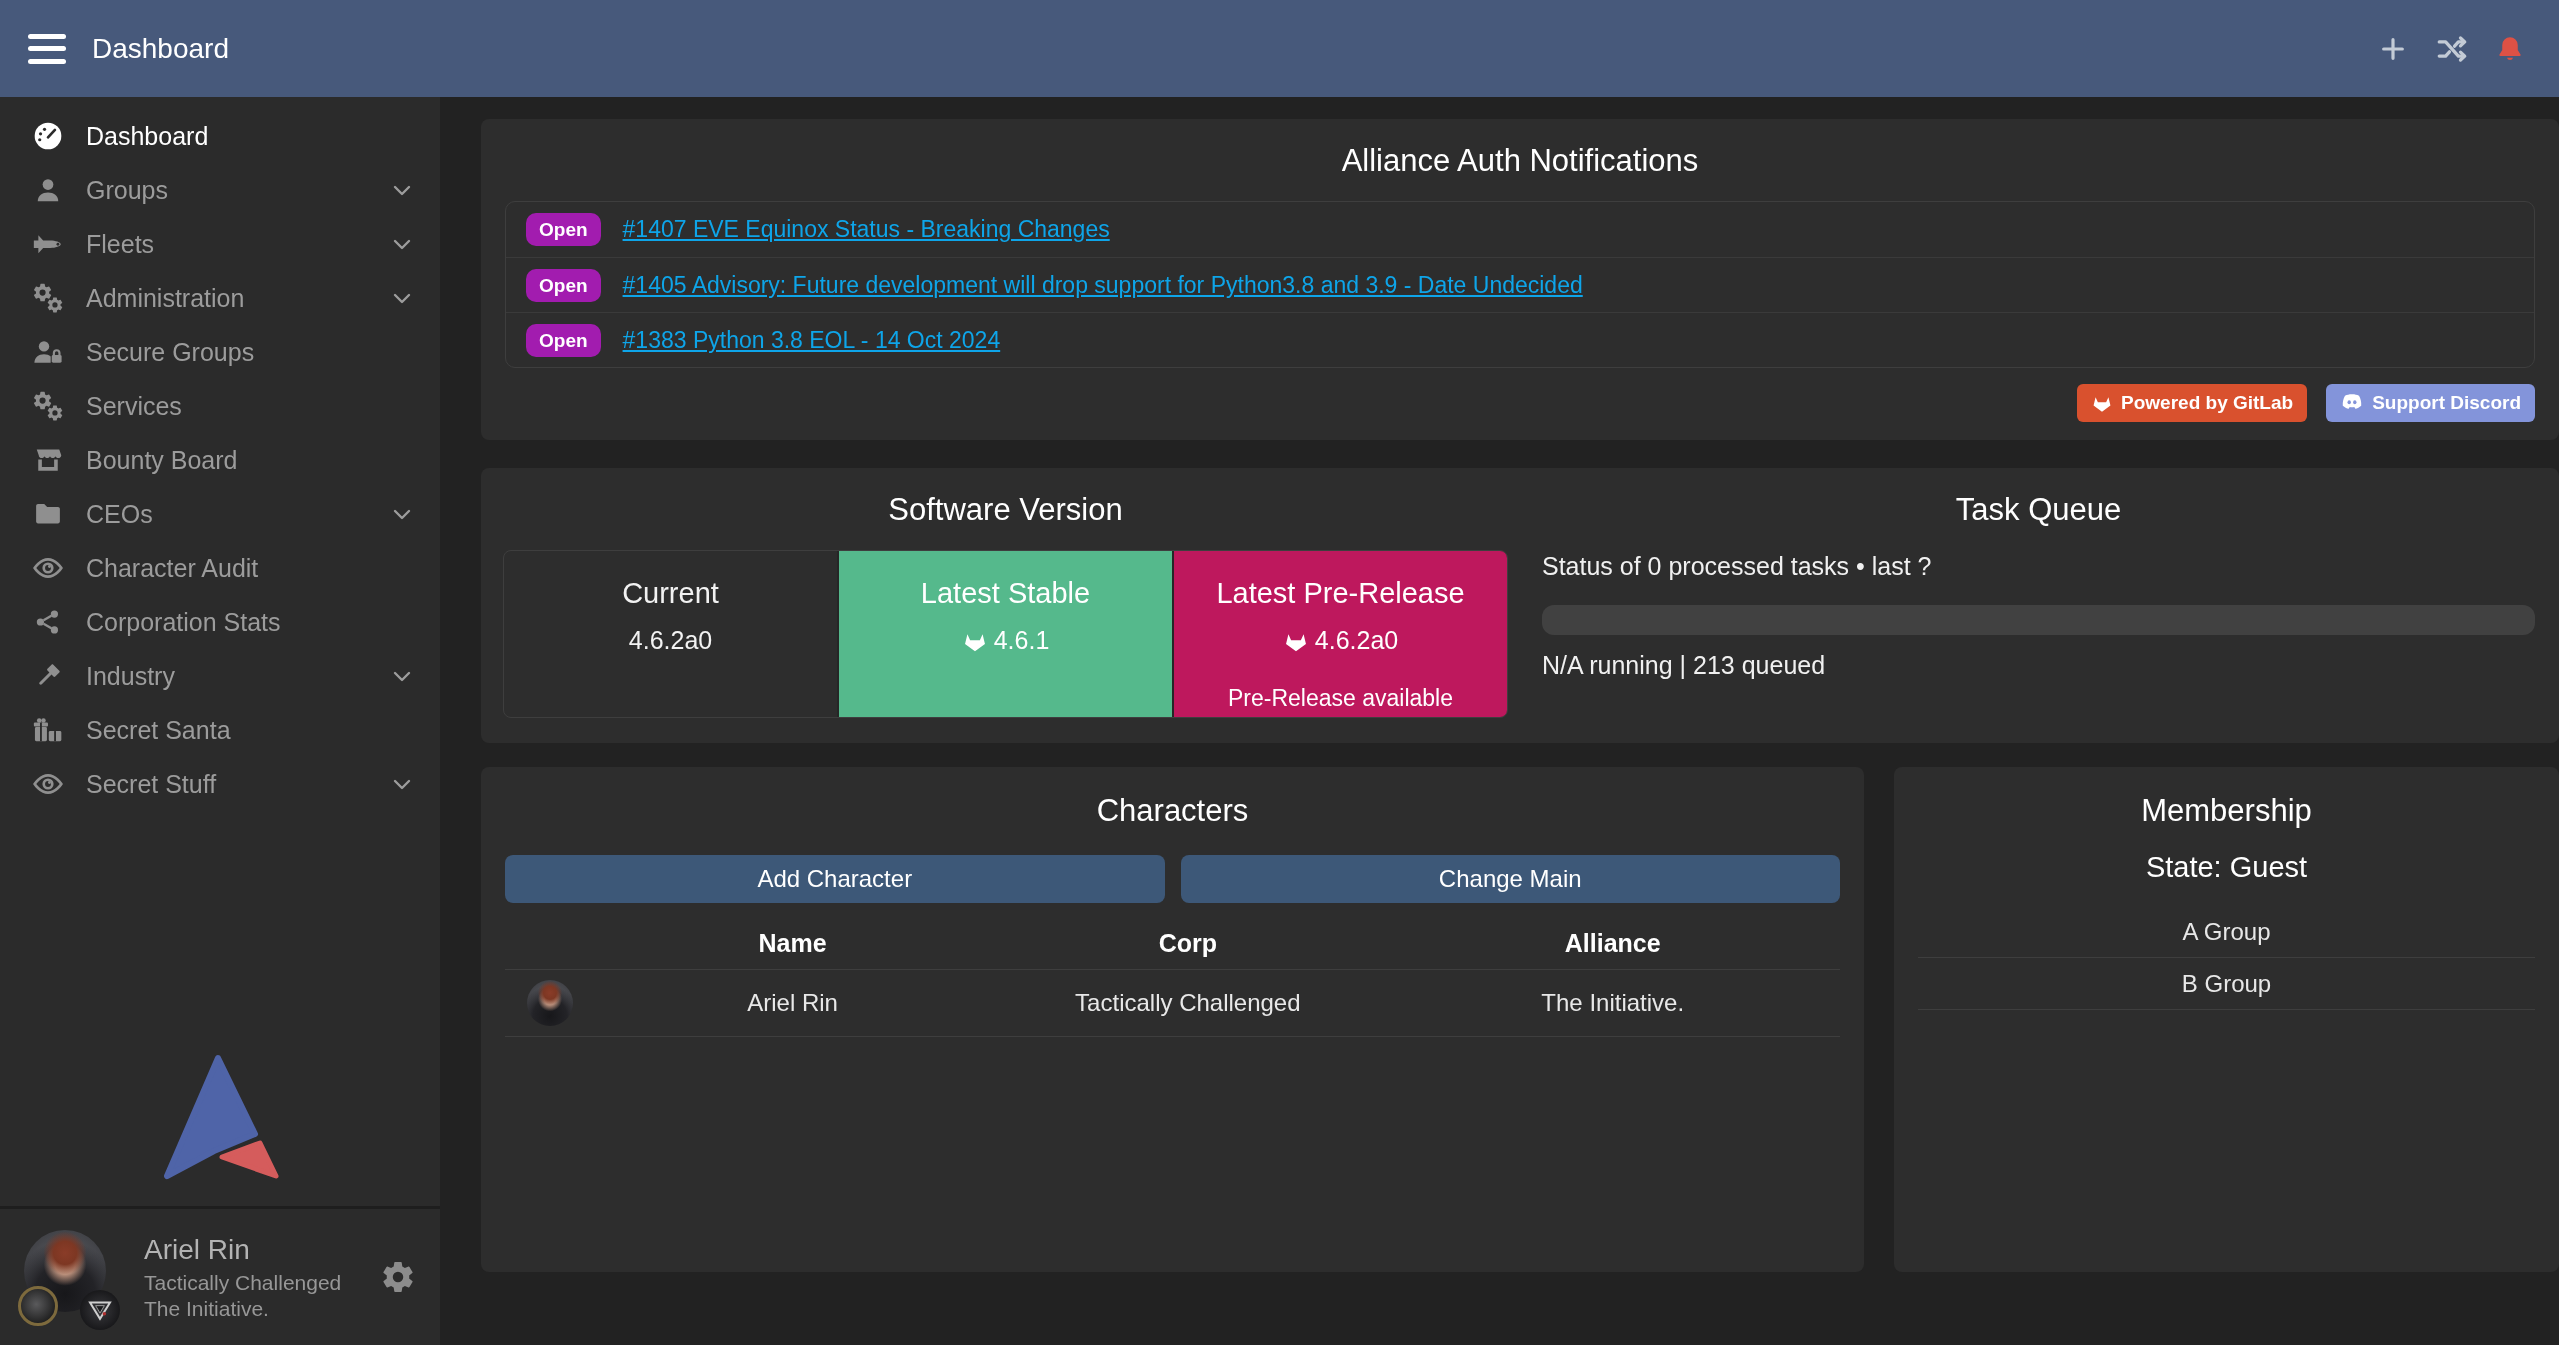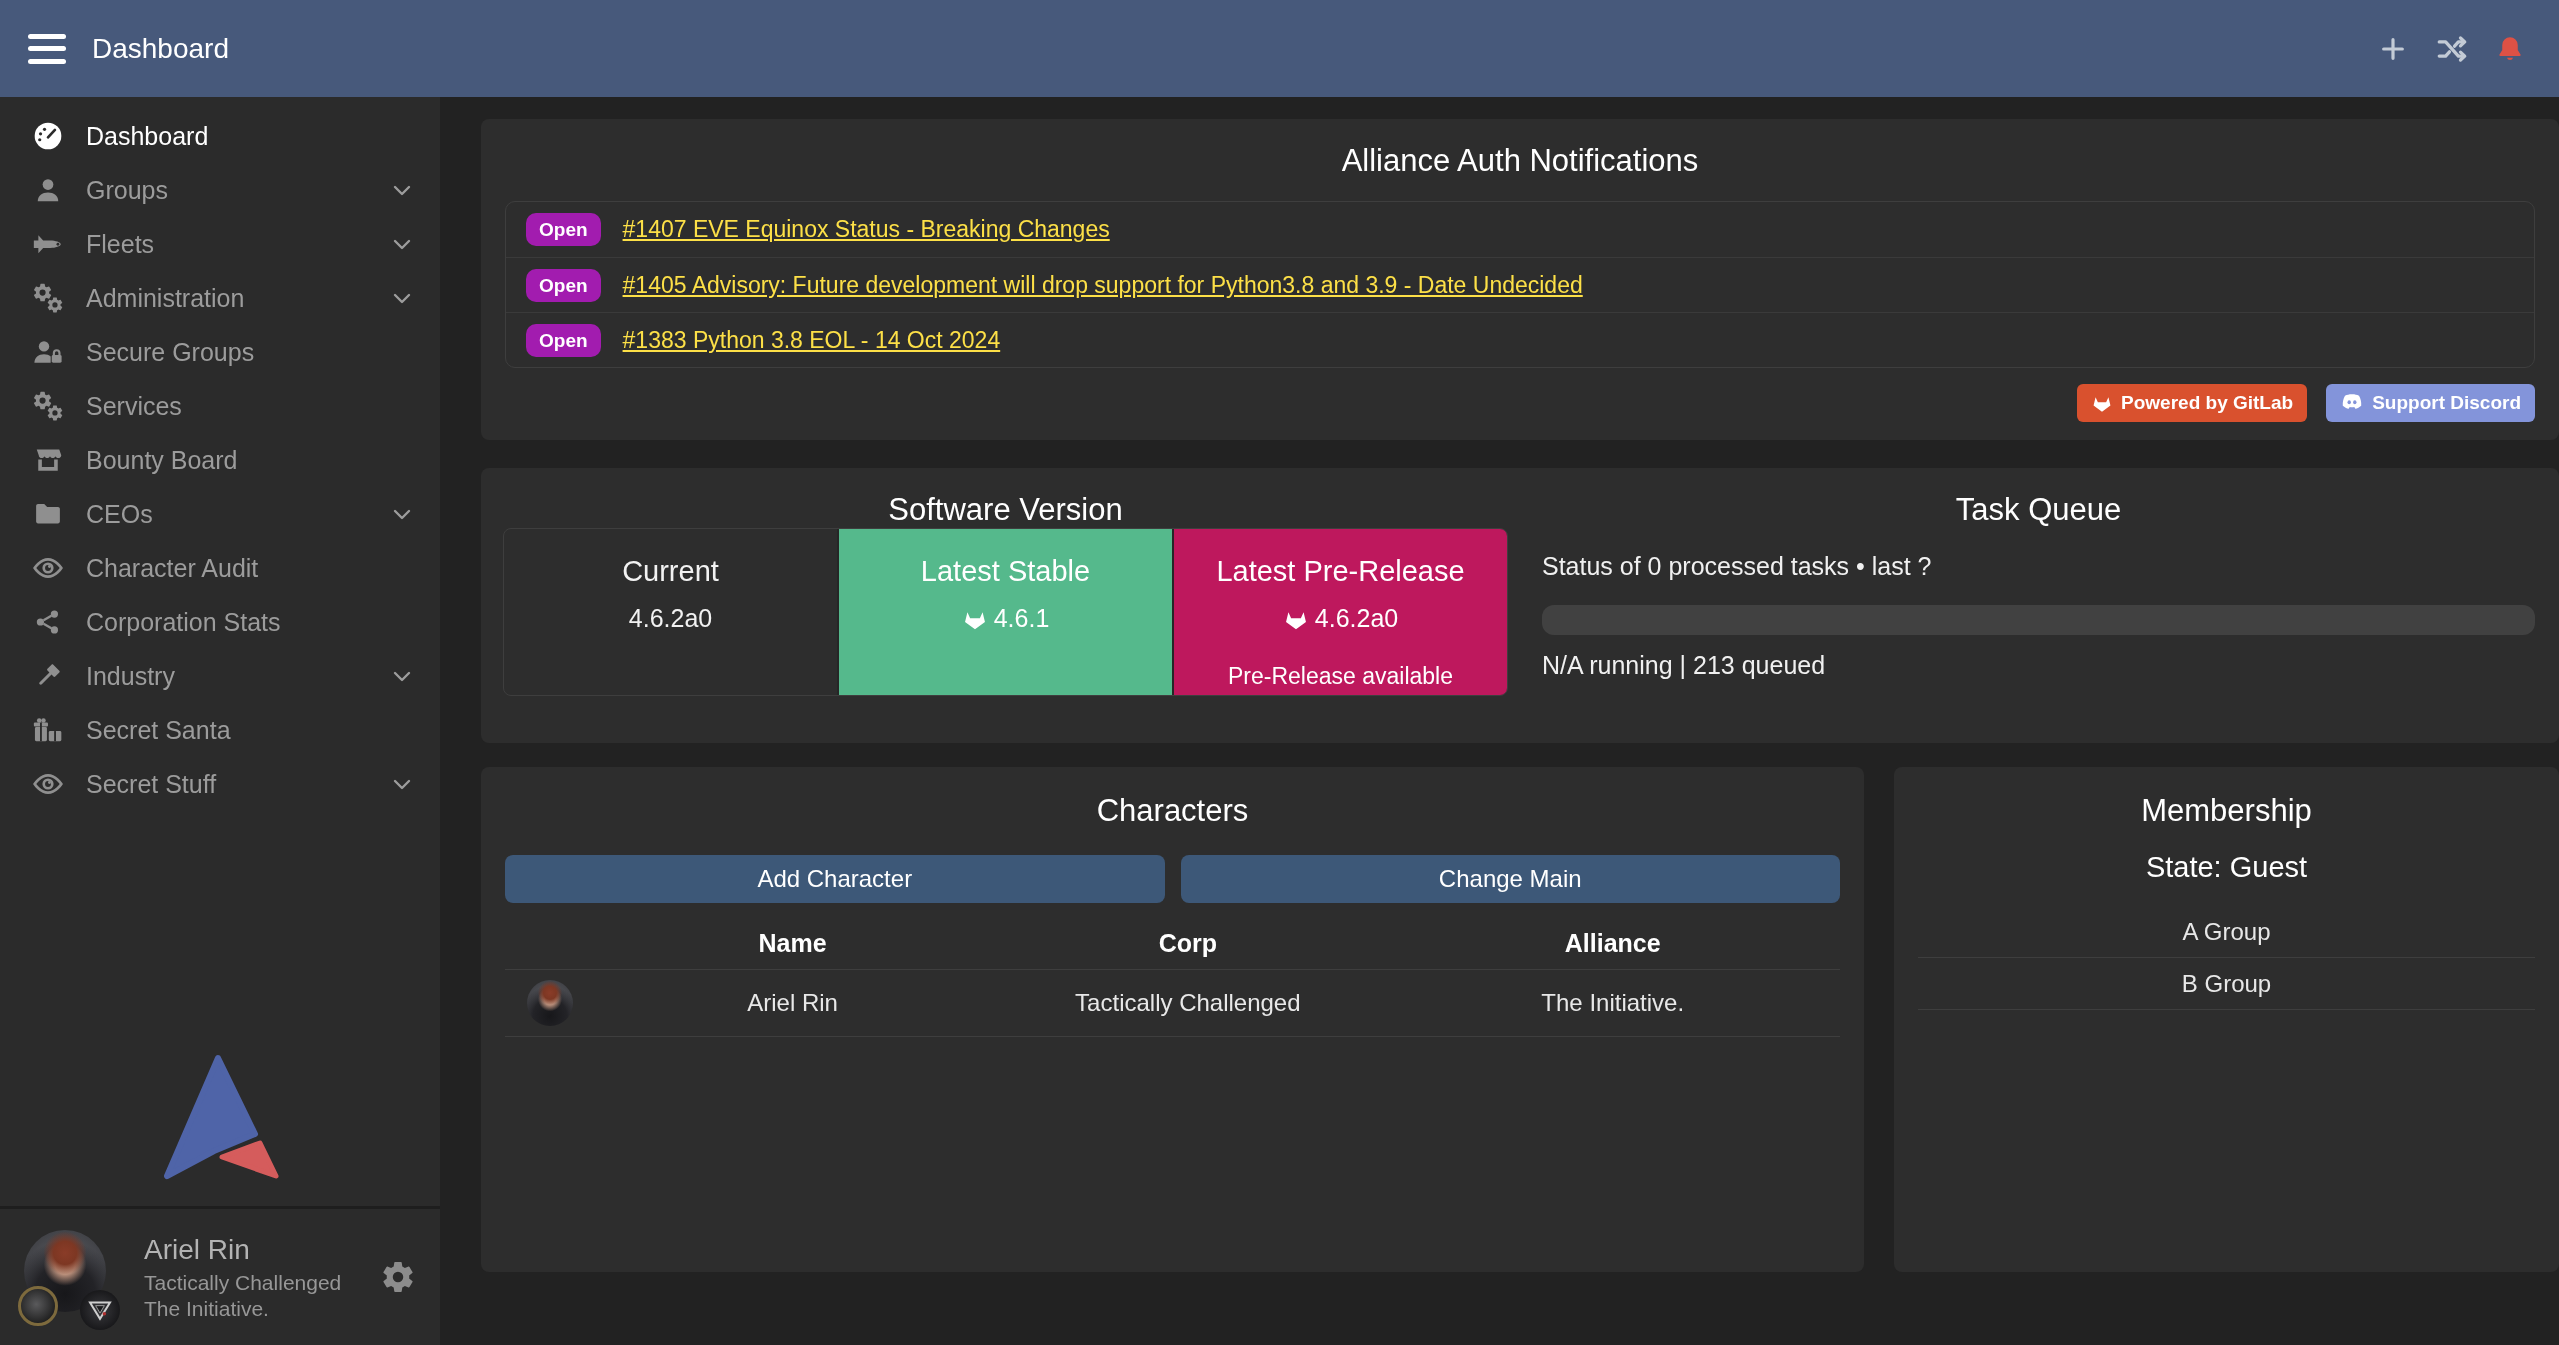--- a/index.html
+++ b/index.html
@@ -55,31 +55,31 @@
   .panel h2 { font-size:31px; font-weight:500; color:#ffffff; text-align:center; }
 
   
   .p-notif { height:321px; padding:24px 24px 0 24px; margin-bottom:28px; }
   .p-notif h2 { margin-bottom:22px; }
   .notif-list { border:1px solid #3e3e3e; border-radius:10px; overflow:hidden; }
   .notif-row { height:55px; display:flex; align-items:center; padding:0 20px; }
   .notif-row + .notif-row { border-top:1px solid #3a3a3a; }
   .badge-open { background:#a21caf; color:#ffffff; font-size:19px; font-weight:bold;
     border-radius:10px; padding:7px 13px; margin-right:22px; line-height:1; }
-  .notif-link { color:#fde047; font-size:23px; text-decoration:underline; cursor:pointer; }
+  .notif-link { color:#0ea5e9; font-size:23px; text-decoration:underline; cursor:pointer; }
   .promo-row { display:flex; justify-content:flex-end; gap:19px; margin-top:16px; }
   .promo { display:flex; align-items:center; gap:8px; height:38px; padding:0 14px;
     border-radius:6px; color:#ffffff; font-size:19px; font-weight:bold; cursor:pointer; }
   .promo.gitlab { background:#d9512e; }
   .promo.discord { background:#8394da; }
 
   
   .p-split { height:275px; display:flex; margin-bottom:24px; }
   .sv { width:50%; padding:24px 12px 0 22px; }
-  .sv h2 { }
+  .sv h2 { margin-bottom:22px; }
   .cells { display:flex; height:168px; border:1px solid #3e3e3e; border-radius:8px; overflow:hidden; }
   .cell { flex:1; text-align:center; padding-top:26px; }
   .cell + .cell { border-left:2px solid #262626; }
   .cell .c-name { font-size:29px; color:#f2f2f2; margin-bottom:16px; }
   .cell .c-ver { font-size:25px; color:#f2f2f2; display:flex; align-items:center;
     justify-content:center; gap:6px; }
   .cell .c-note { font-size:23px; color:#ffffff; margin-top:30px; }
   .cell.stable { background:#55b98c; }
   .cell.stable .c-name, .cell.stable .c-ver { color:#ffffff; }
   .cell.pre { background:#be185d; }

